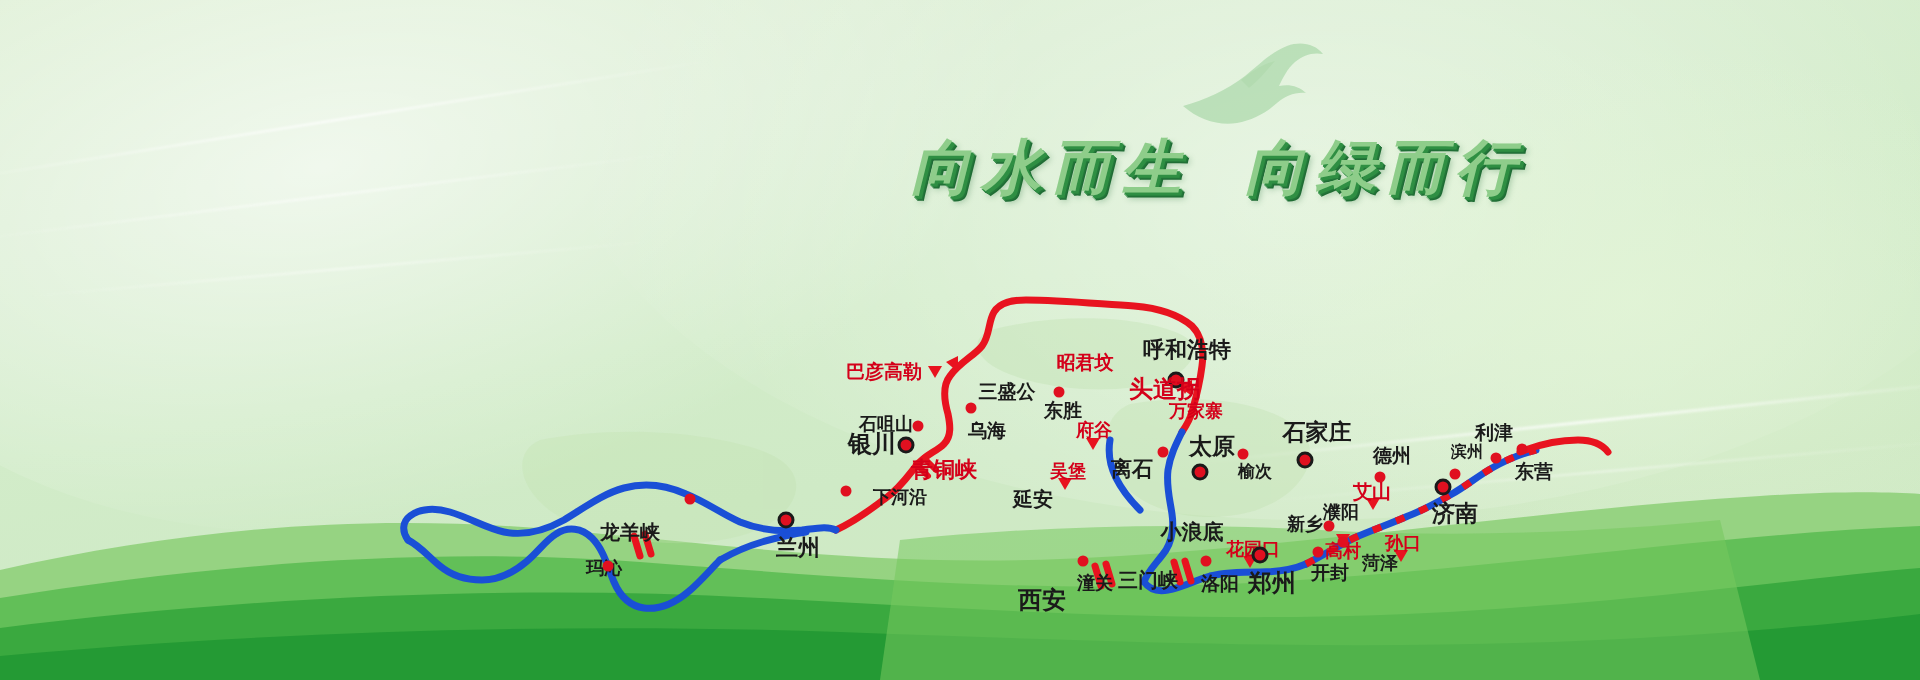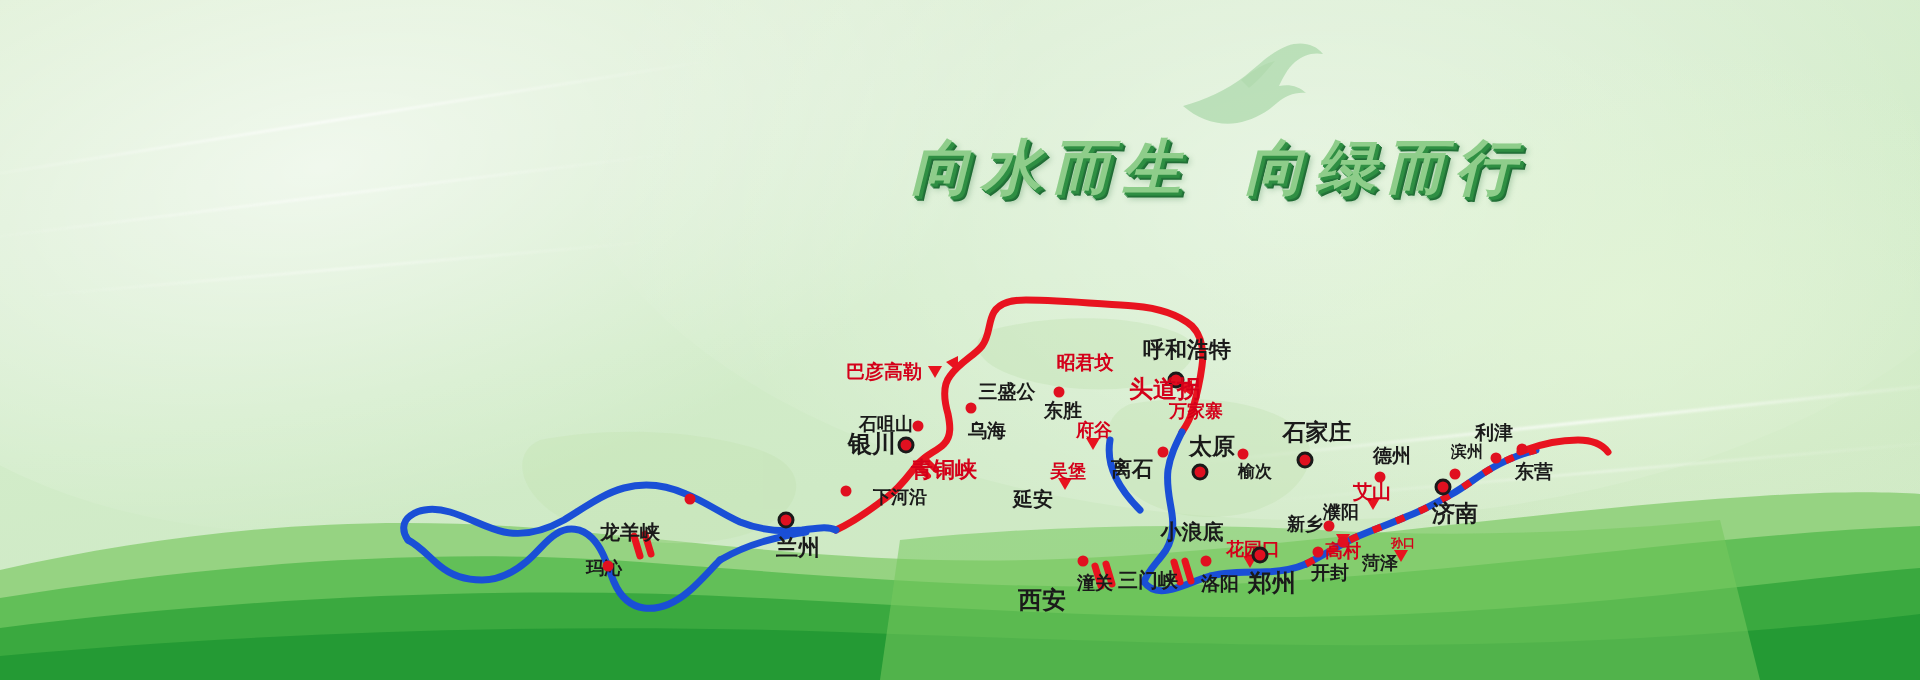--- a/index.html
+++ b/index.html
@@ -286,21 +286,21 @@
       <div class="dot" style="left: 1329px; top: 526px;"></div>
       <div class="maplabel lbl-black" style="left: 786px; top: 548px; font-size: 22px;">兰州</div>
       <div class="dot big" style="left: 786px; top: 520px;"></div>
       <div class="maplabel lbl-black" style="left: 592px; top: 568px; font-size: 18px; text-align: right;">玛沁</div>
       <div class="dot" style="left: 608px; top: 566px;"></div>
       <div class="maplabel lbl-black" style="left: 1180px; top: 532px; font-size: 21px;">小浪底</div>
       <div class="maplabel lbl-black" style="left: 1293px; top: 524px; font-size: 18px;">新乡</div>
       <div class="maplabel lbl-red" style="left: 1343px; top: 551px; font-size: 18px;">高村</div>
       <div class="dot" style="left: 1343px; top: 542px;"></div>
       <div class="maplabel lbl-red" style="left: 1253px; top: 549px; font-size: 18px;">花园口</div>
-      <div class="maplabel lbl-red" style="left: 1403px; top: 543px; font-size: 12px;">孙口</div>
+      <div class="maplabel lbl-red" style="left: 1403px; top: 543px; font-size: 18px;">孙口</div>
       <div class="maplabel lbl-black" style="left: 1368px; top: 563px; font-size: 18px;">菏泽</div>
       <div class="maplabel lbl-black" style="left: 1318px; top: 572px; font-size: 19px;">开封</div>
       <div class="dot" style="left: 1318px; top: 552px;"></div>
       <div class="maplabel lbl-black" style="left: 1260px; top: 583px; font-size: 24px;">郑州</div>
       <div class="dot big" style="left: 1260px; top: 555px;"></div>
       <div class="maplabel lbl-black" style="left: 1208px; top: 583px; font-size: 19px;">洛阳</div>
       <div class="dot" style="left: 1206px; top: 561px;"></div>
       <div class="maplabel lbl-black" style="left: 1136px; top: 580px; font-size: 20px;">三门峡</div>
       <div class="maplabel lbl-black" style="left: 1083px; top: 583px; font-size: 18px;">潼关</div>
       <div class="dot" style="left: 1083px; top: 561px;"></div>

